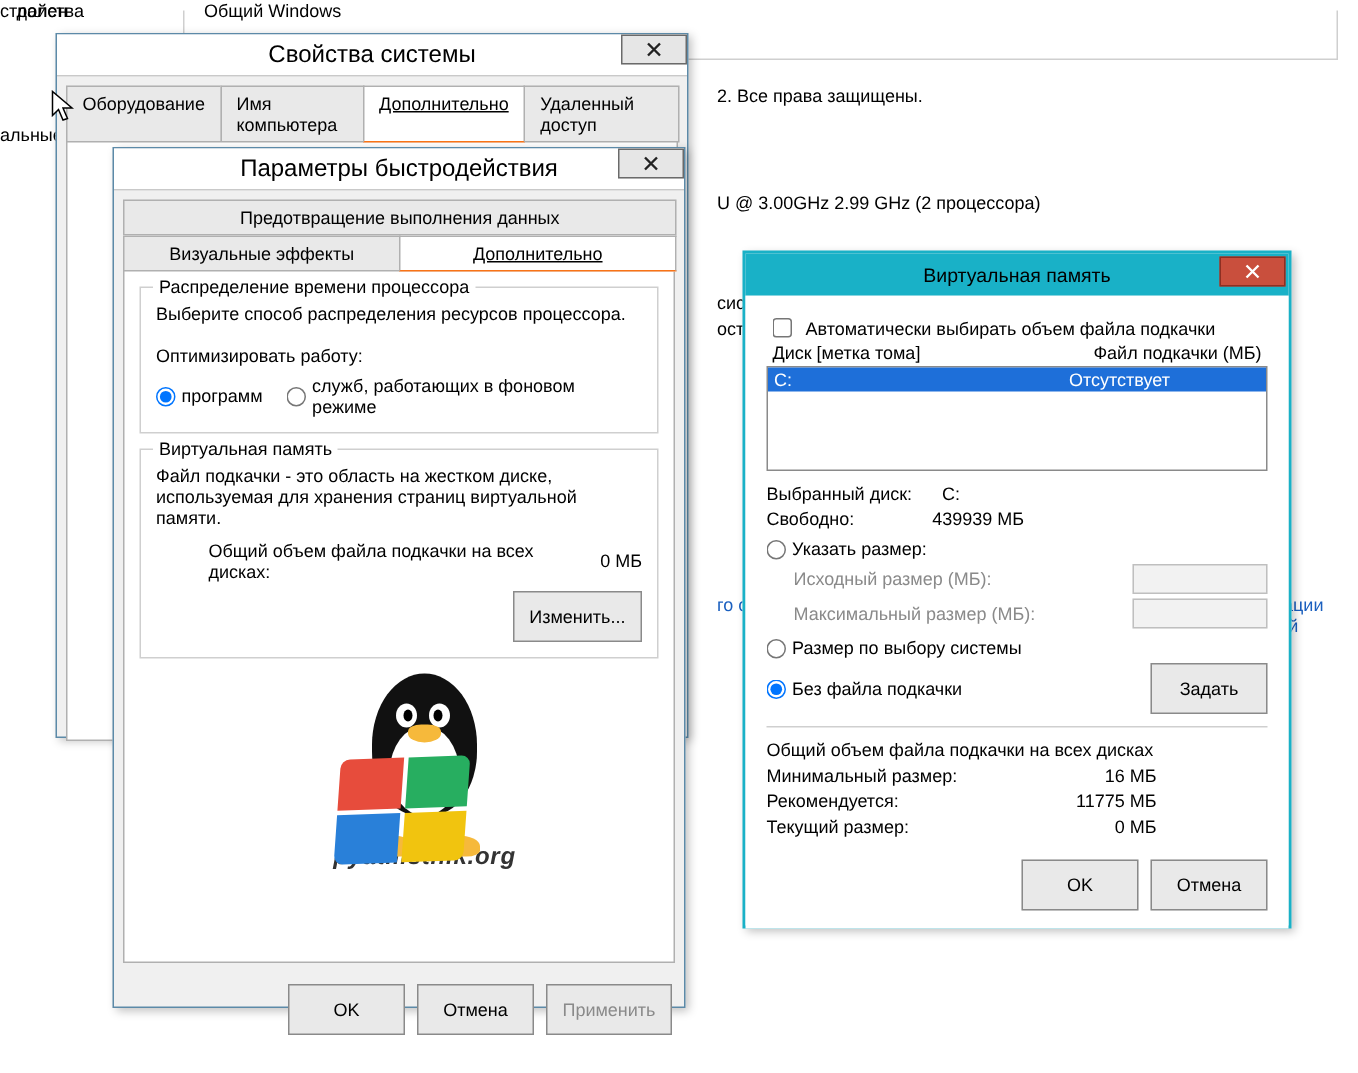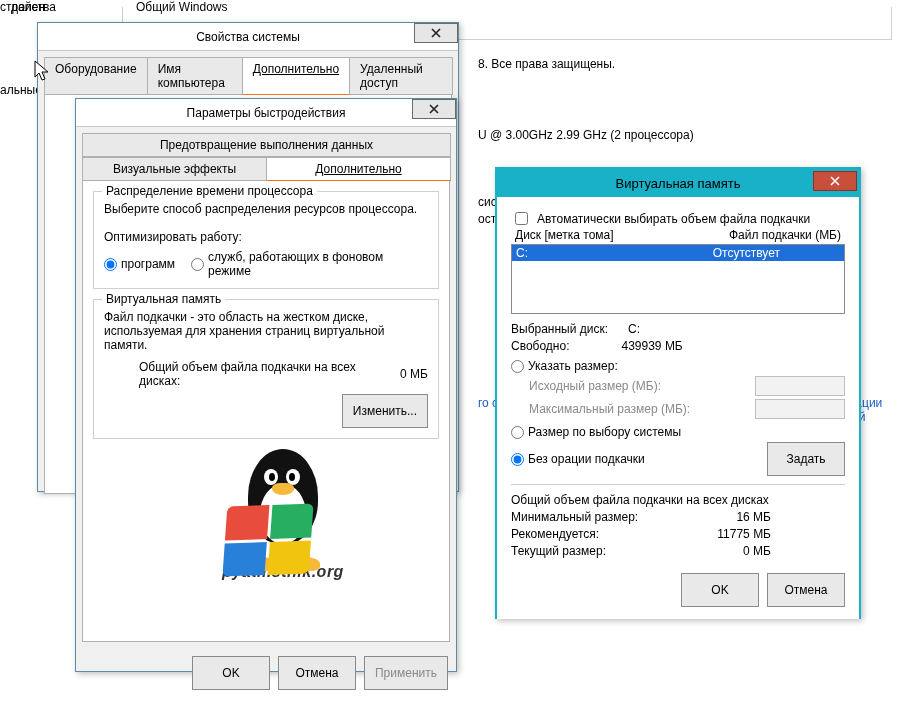--- a/index.html
+++ b/index.html
@@ -1,21 +1,21 @@
 <!DOCTYPE html>
 <html><head>
 <meta charset="utf-8">
 <style>
   * { box-sizing: border-box; font-family: "Segoe UI", Tahoma, sans-serif; font-size: 12px; }
   body { margin: 0; padding: 0; width: 905px; height: 715px; background: #fff; position: relative; overflow: hidden; color: #000; }
   .bg-text { position: absolute; color: #000; }
   .link-text { color: #1a5fbf; }
   .window { position: absolute; background: #f0f0f0; border: 1px solid #5c8aa8; box-shadow: 2px 2px 6px rgba(0,0,0,0.25); }
   .titlebar { display: flex; align-items: center; justify-content: center; height: 28px; position: relative; background: #fff; border-bottom: 1px solid #c9c9c9; }
-  .titletext { font-size: 12px; color: #000; }
+  .titletext { font-size: 16px; color: #000; }
   .closebtn { position: absolute; right: 0; top: 0; width: 44px; height: 20px; border: 1px solid #6a6a6a; background: #e6e6e6; display: flex; align-items: center; justify-content: center; cursor: pointer; }
   .closebtn.red { background: #c94f3d; color: #fff; border-color: #8e2f22; right: 2px; top: 2px; height: 20px; }
   .tabs { display: flex; padding: 6px 6px 0 6px; background: #f0f0f0; }
   .tab { padding: 4px 10px; border: 1px solid #b0b0b0; background: #e9e9e9; margin-right: -1px; cursor: pointer; }
   .tab.active { background: #fff; border-bottom: 1px solid #f97316; position: relative; z-index: 2; text-decoration: underline; }
   .tabbody { background: #fff; border: 1px solid #b0b0b0; margin: -1px 6px 6px 6px; padding: 10px; position: relative; }
   .groupbox { border: 1px solid #cfcfcf; padding: 10px; margin-bottom: 10px; position: relative; }
   .grouplabel { position: absolute; top: -8px; left: 8px; background: #fff; padding: 0 4px; font-size: 12px; }
   .radio-row { display: flex; align-items: center; gap: 16px; margin-top: 6px; }
   .radio { display: flex; align-items: center; gap: 4px; }
@@ -57,21 +57,21 @@
 </style>
 </head>
 <body>
 
 <fieldset class="bg" style="left:120px; top:0; width:770px; height:40px; border-top:none;">
   <legend>Общий Windows</legend>
 </fieldset>
 <span class="bg-text" style="left:0; top:0;">стройства</span>
 <span class="bg-text" style="left:0; top:23;margin-left:11px;">дален</span>
 <span class="bg-text" style="left:0; top:83px;">альные p</span>
-<span class="bg-text" style="left:478px; top:57px;">8. Все права защищены.</span>
+<span class="bg-text" style="left:478px; top:57px;">2. Все права защищены.</span>
 <span class="bg-text" style="left:478px; top:128px;">U @ 3.00GHz  2.99 GHz (2 процессора)</span>
 <span class="bg-text" style="left:478px; top:195px;">сист</span>
 <span class="bg-text" style="left:478px; top:212px;">оступ</span>
 <span class="bg-text link-text" style="left:478px; top:396px;">го со</span>
 <span class="bg-text link-text" style="left:842px; top:396px;">орации Май</span>
 
 <div class="window" style="left:37px; top:22px; width:422px; height:470px;">
   <div class="titlebar">
     <span class="titletext">Свойства системы</span>
     <div class="closebtn">
@@ -214,21 +214,21 @@
       <input class="num-input disabled" disabled="" style="">
     </div>
 
     <label class="radio" style="margin-top:6px;">
       <input type="radio" name="vmmode" style="">
       <span>Размер по выбору системы</span>
     </label>
     <div class="field-row">
       <label class="radio">
         <input type="radio" name="vmmode" checked="" style="">
-        <span>Без орации подкачки</span>
+        <span>Без файла подкачки</span>
       </label>
       <button class="btn">Задать</button>
     </div>
 
     <div class="sep"></div>
     <div>Общий объем файла подкачки на всех дисках</div>
     <div class="field-row" style="max-width:260px;">
       <span>Минимальный размер:</span>
       <span>16 МБ</span>
     </div>

